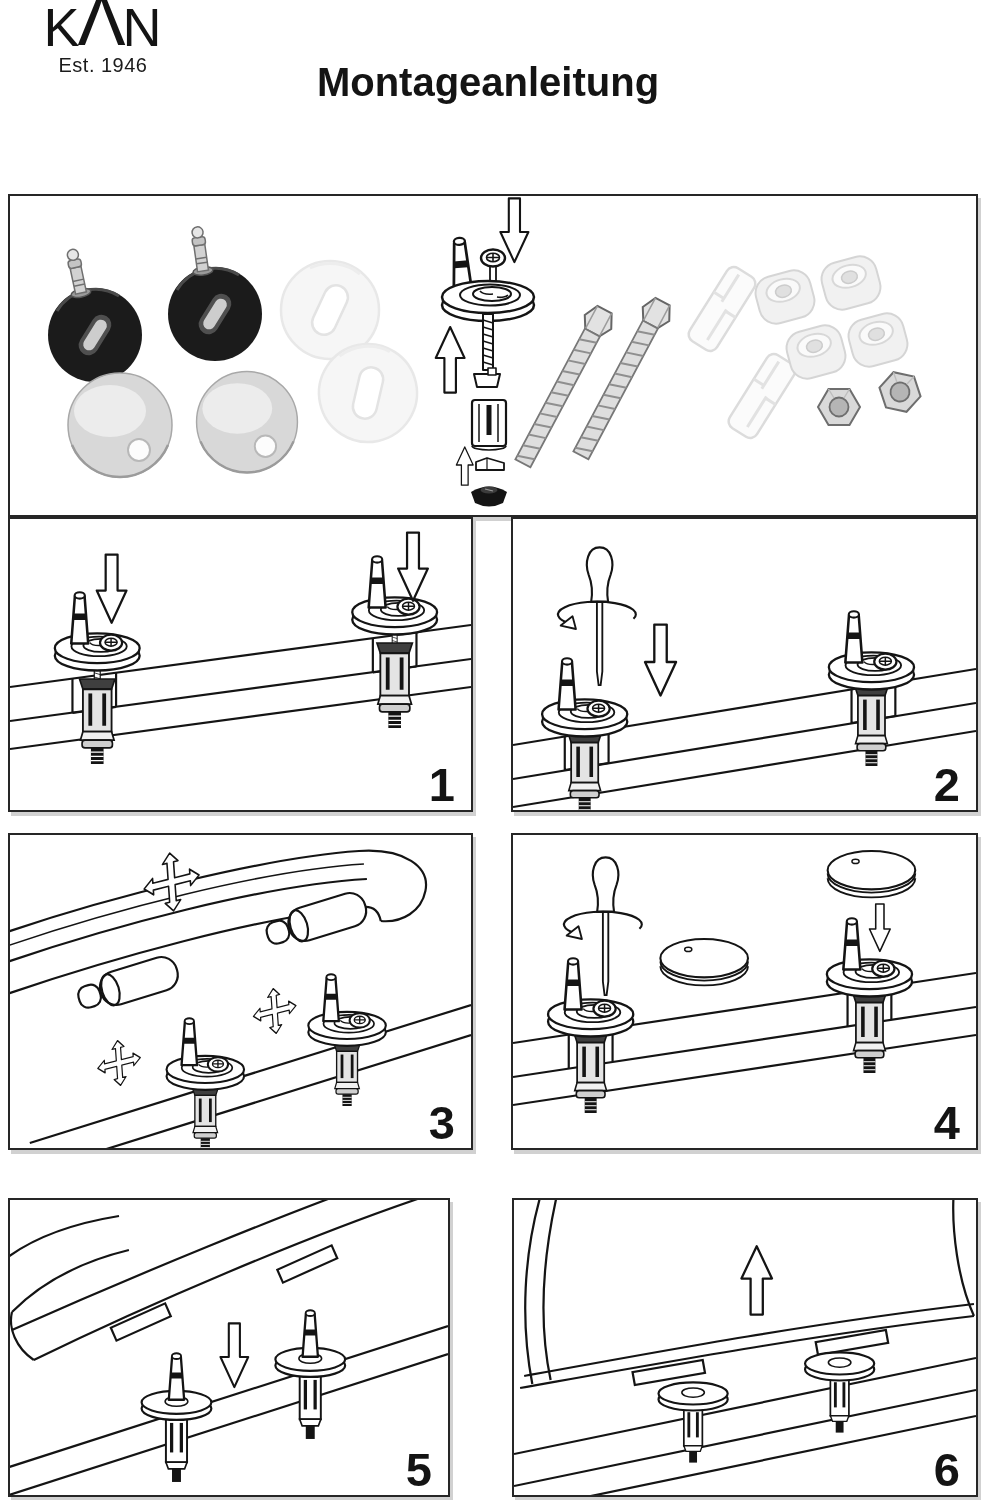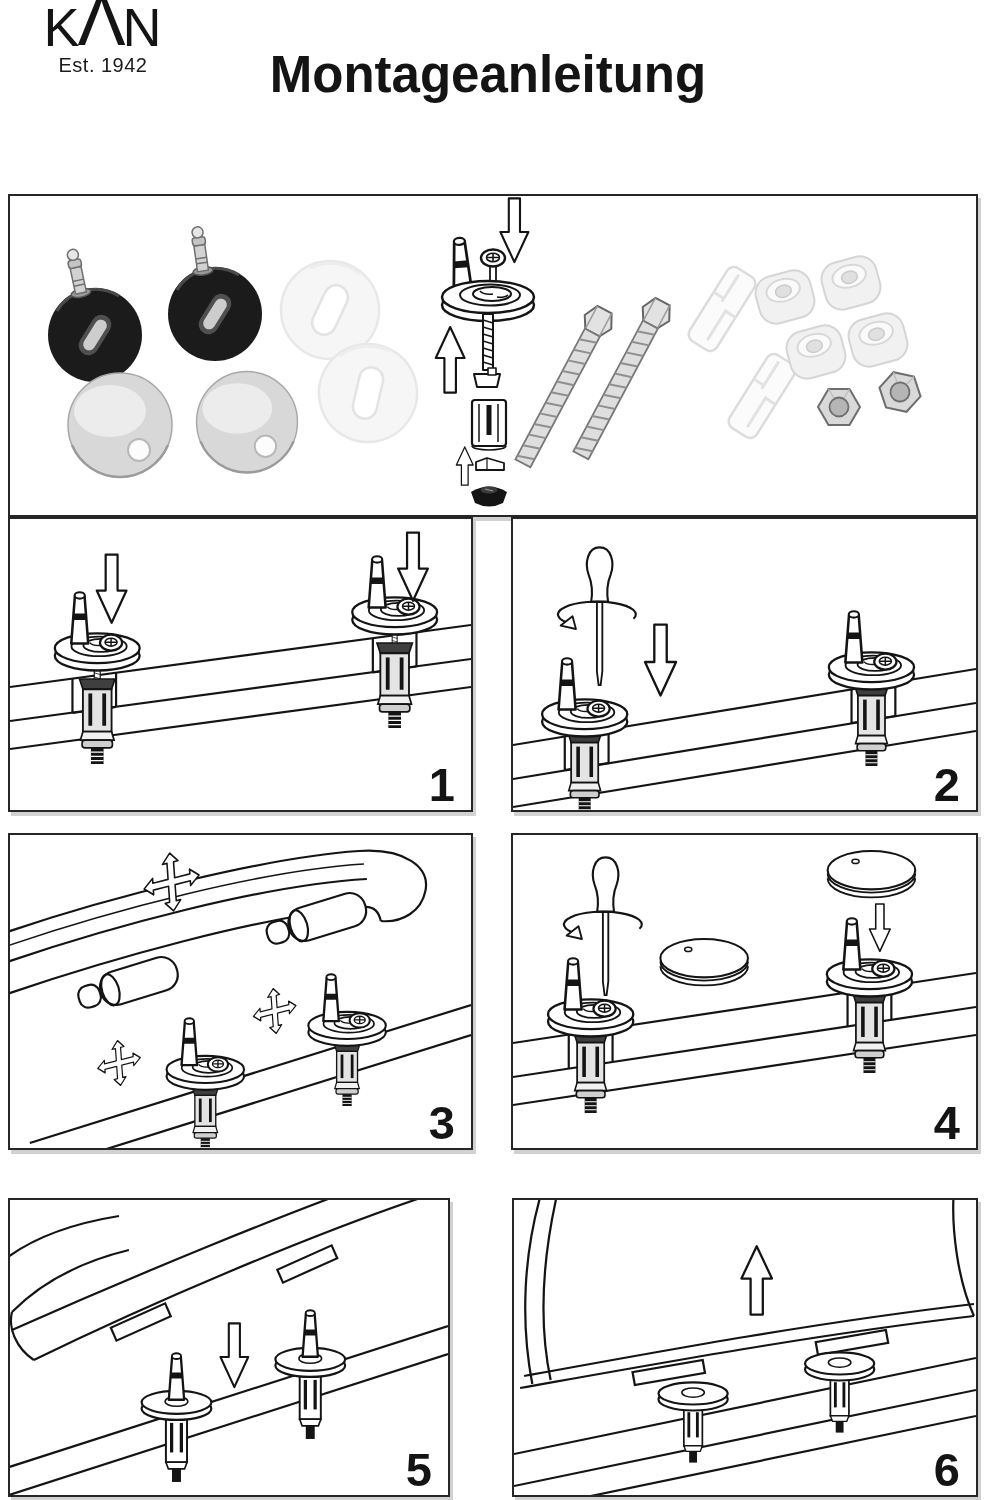--- a/index.html
+++ b/index.html
@@ -12,22 +12,22 @@
     color:#141414;
   }
   
   .header{position:relative;height:194px;}
   .logo{position:absolute;left:28px;top:-12px;width:150px;text-align:center;}
   .logo-word{display:flex;justify-content:center;align-items:flex-end;height:66px;}
   .logo-word span{line-height:1;}
   .lk,.ln{font-size:54px;letter-spacing:1px;}
   .la{font-size:72px;line-height:.82;margin:0 -3px;position:relative;top:2px;}
   .logo-est{font-size:20px;letter-spacing:.5px;margin-top:0;color:#1b1b1b;}
-  .title{position:absolute;left:0;right:10px;top:50px;margin:0;text-align:center;
-         font-size:51px;font-weight:700;line-height:49px;}
+  .title{position:absolute;left:0;right:10px;top:50px;margin:8px;text-align:center;
+         font-size:40px;font-weight:700;line-height:49px;}
   .title span{display:block;}
   
   .parts-panel{
     margin:0 8px;height:319px;border:2px solid #262626;
     box-shadow:3px 4px 0 rgba(0,0,0,.18);
     box-sizing:content-box;background:#fff;position:relative;
   }
   .row{display:flex;margin:0 8px;}
   .r1{margin-top:0;}
   .r2{margin-top:21px;}
@@ -180,21 +180,21 @@
 
 <div class="page">
 
   <div class="header">
     <div class="logo">
       <div class="logo-word">
         <span class="lk">K</span>
         <span class="la">Λ</span>
         <span class="ln">N</span>
       </div>
-      <div class="logo-est">Est. 1942</div>
+      <div class="logo-est">Est. 1946</div>
     </div>
     <h1 class="title">
       <span>Montageanleitung</span>
     </h1>
   </div>
 
   <section class="parts-panel">
     <svg class="ill" viewBox="0 0 966 319" preserveAspectRatio="none">
 
       <g>

